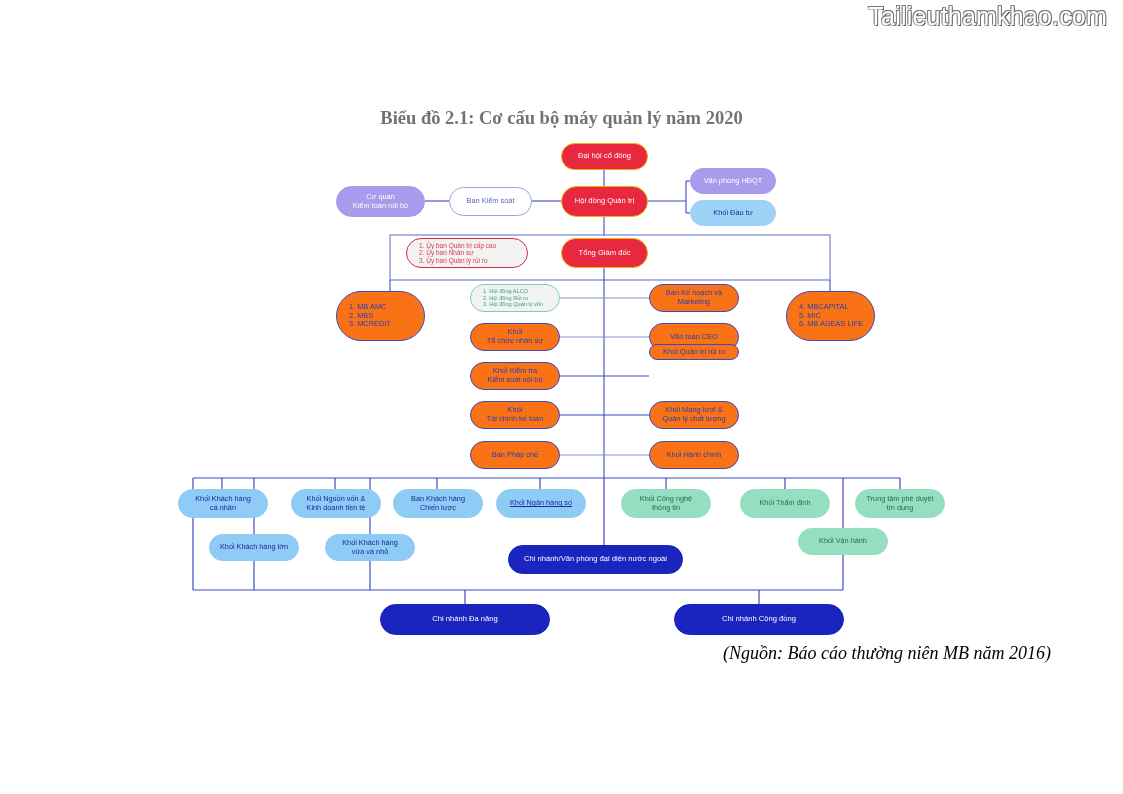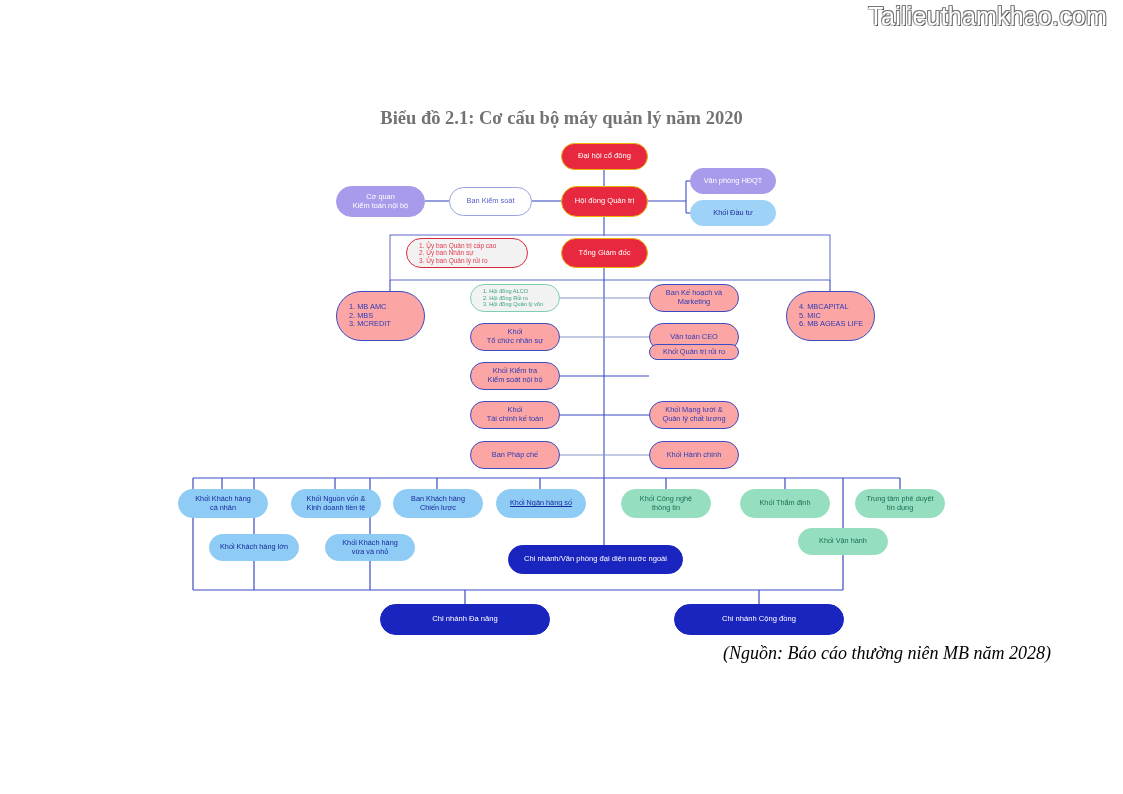--- a/index.html
+++ b/index.html
@@ -56,21 +56,21 @@
   }
   .node.left-text{justify-content:flex-start;text-align:left;}
 
   
   .n-red{background:#e8283f;color:#ffffff;border:1px solid #eab308;font-size:7.6px;}
   .n-purple{background:#a89bec;color:#ffffff;border:1px solid #a89bec;font-size:7.4px;}
   .n-lightblue{background:#9fd2f7;color:#1a2a9c;border:1px solid #9fd2f7;font-size:7.4px;}
   .n-blue-fill{background:#8ecbf5;color:#17299b;border:1px solid #8ecbf5;font-size:7.3px;}
   .n-green-fill{background:#95dfc0;color:#1b6f57;border:1px solid #95dfc0;font-size:7.3px;}
   .n-navy{background:#1a24bf;color:#ffffff;border:1px solid #1a24bf;font-size:7.6px;}
-  .n-outline{background:#fca5a5;color:#2a3bb5;border:1.1px solid #3b4bc4;font-size:7.4px;}
+  .n-outline{background:#f97316;color:#2a3bb5;border:1.1px solid #3b4bc4;font-size:7.4px;}
   .n-outline-soft{background:#ffffff;color:#5663c4;border:1.1px solid #9aa3dd;font-size:7.4px;}
   .n-red-outline{background:#f2f2f2;color:#e03a4e;border:1.3px solid #d9293f;font-size:6.5px;}
   .n-green-outline{background:#f2f2f2;color:#3aa37f;border:1.1px solid #7fcfae;font-size:5.6px;}
 
   .node .lines{padding:0 7px;}
   .node.left-text .lines{padding-left:12px;}
 </style>
 </head>
 <body>
 
@@ -305,14 +305,14 @@
     <div class="node n-navy" style="left:380px;top:604px;width:170px;height:31px;">
       <span class="lines">Chi nhánh Đa năng</span>
     </div>
 
     <div class="node n-navy" style="left:674px;top:604px;width:170px;height:31px;">
       <span class="lines">Chi nhánh Cộng đồng</span>
     </div>
 
   </div>
 
-  <div id="source-note">(Nguồn: Báo cáo thường niên MB năm 2028)</div>
+  <div id="source-note">(Nguồn: Báo cáo thường niên MB năm 2016)</div>
 </div>
 
 </body></html>

